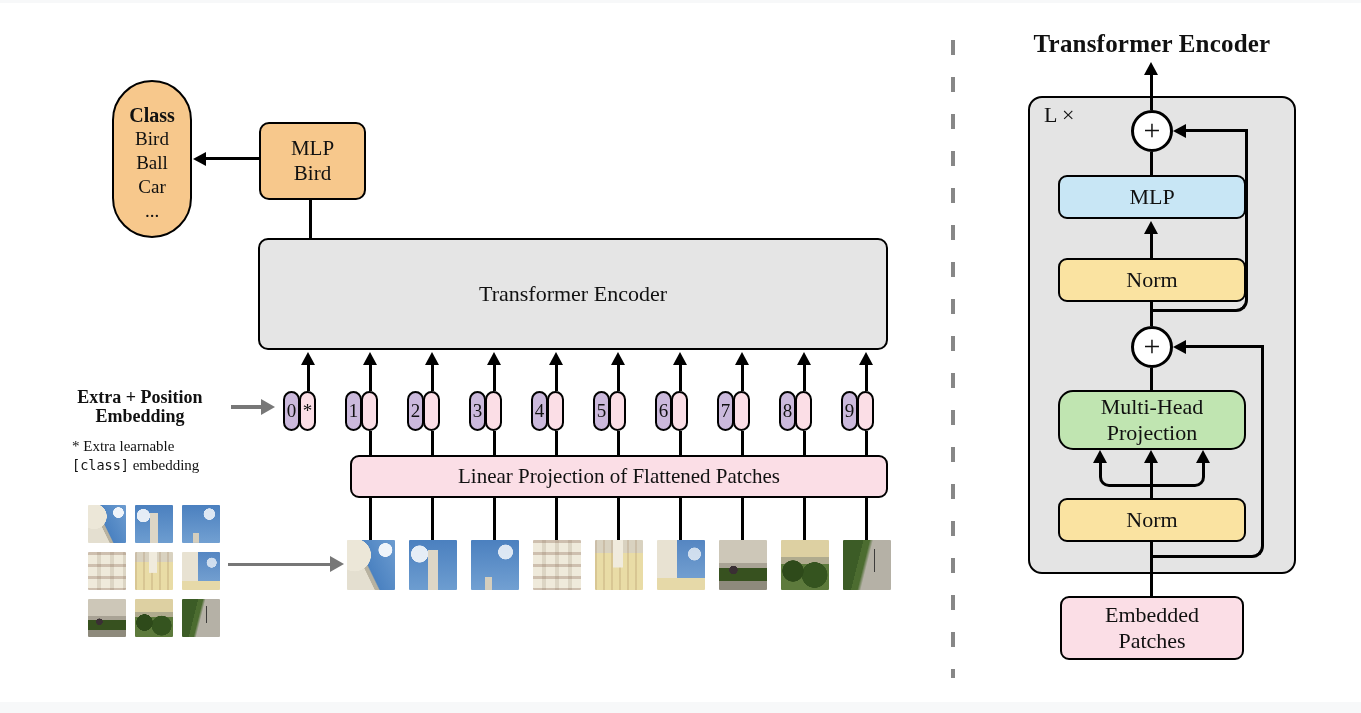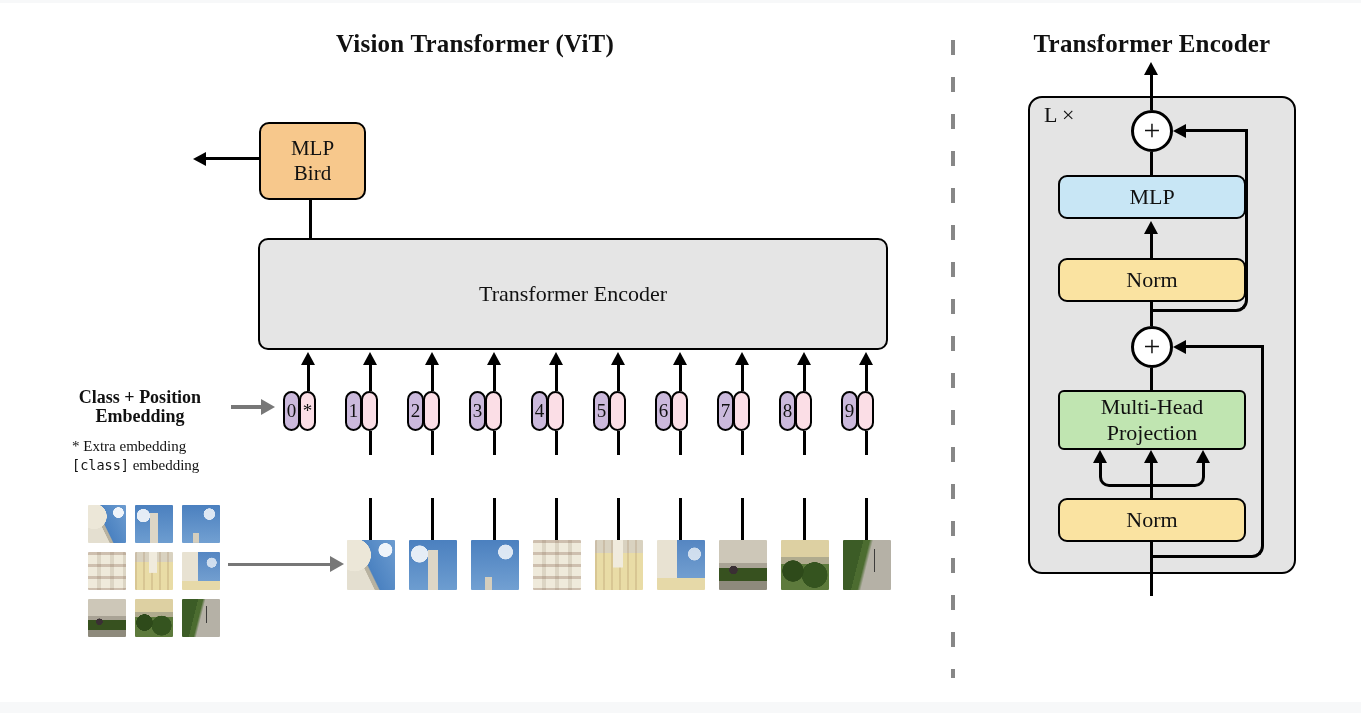--- a/index.html
+++ b/index.html
@@ -111,22 +111,28 @@
   .embed-label{position:absolute;left:55px;top:388px;width:170px;text-align:center;
       font-size:18px;font-weight:bold;line-height:19px;}
 </style>
 </head>
 <body>
 
 <div class="canvas">
   <div class="strip top"></div>
   <div class="strip bottom"></div>
 
-  <div class="fig-title" style="left:275px;top:30px;width:400px;">Vision Transformer (ViT)</div>
-
+
+  <div class="class-oval">
+    <div class="class-heading">Class</div>
+    <div>Bird</div>
+    <div>Ball</div>
+    <div>Car</div>
+    <div>...</div>
+  </div>
 
   <div class="tri tri-left" style="left:193px;top:152px;"></div>
   <div class="hline" style="left:205px;top:157px;width:54px;"></div>
 
   <div class="box orange serif20" style="left:259px;top:122px;width:107px;height:78px;">
     <div>MLP</div>
     <div>Bird</div>
   </div>
   <div class="vline" style="left:309px;top:200px;height:38px;"></div>
 
@@ -200,31 +206,34 @@
       <div class="token-group" style="left: 841px;">
         <div class="tri tri-up" style="left:18px;top:0;"></div>
         <div class="vline" style="left:24px;top:12px;height:27px;"></div>
         <div class="pill purple">9</div>
         <div class="pill pink"></div>
         <div class="vline" style="left:24px;top:79px;height:24px;"></div>
       </div>
     </div>
 
   <div class="embed-label">
-    <div>Class + Position</div>
+    <div>Extra + Position</div>
     <div>Embedding</div>
   </div>
   <div class="hline gline" style="left:231px;top:405px;width:31px;height:4px;"></div>
   <div class="tri tri-right" style="left:261px;top:399px;"></div>
 
   <div class="footnote">
-    <div>* Extra embedding</div>
+    <div>* Extra learnable</div>
     <div><span class="mono">[class]</span><span> embedding</span></div>
   </div>
 
+  <div class="box pinkfill serif20" style="left:350px;top:455px;width:538px;height:43px;border-radius:9px;">
+    <div>Linear Projection of Flattened Patches</div>
+  </div>
 
   <div class="patch-row">
       <div class="patch-group" style="left: 346.5px;">
         <div class="vline" style="left:22px;top:0;height:42px;"></div>
         <div class="patch pt-dome-sky"></div>
       </div>
       <div class="patch-group" style="left: 408.5px;">
         <div class="vline" style="left:22px;top:0;height:42px;"></div>
         <div class="patch pt-tower-sky"></div>
       </div>
@@ -300,30 +309,34 @@
   </div>
 
   <div class="vline" style="left:1150px;top:302px;height:24px;"></div>
 
   <div class="residual" style="left:1152px;top:346px;width:112px;height:212px;"></div>
   <div class="hline" style="left:1186px;top:345px;width:78px;"></div>
   <div class="tri tri-left" style="left:1173px;top:340px;"></div>
   <div class="plus-circle" style="left:1131px;top:326px;">+</div>
 
   <div class="vline" style="left:1150px;top:368px;height:22px;"></div>
-  <div class="box greenfill serif22" style="left:1058px;top:390px;width:188px;height:60px;border-radius:6px;">
+  <div class="box greenfill serif22" style="left:1058px;top:390px;width:188px;height:60px;border-radius:15px;">
     <div>Multi-Head</div>
     <div>Projection</div>
   </div>
 
   <div class="tri tri-up" style="left:1093px;top:450px;"></div>
   <div class="tri tri-up" style="left:1144px;top:450px;"></div>
   <div class="tri tri-up" style="left:1196px;top:450px;"></div>
   <div class="bracket" style="left:1099px;top:462px;width:106px;height:25px;"></div>
   <div class="vline" style="left:1150px;top:462px;height:36px;"></div>
 
   <div class="box yellowfill serif22" style="left:1058px;top:498px;width:188px;height:44px;border-radius:9px;">
     <div>Norm</div>
   </div>
 
   <div class="vline" style="left:1150px;top:542px;height:54px;"></div>
 
+  <div class="box pinkfill serif22" style="left:1060px;top:596px;width:184px;height:64px;border-radius:9px;">
+    <div>Embedded</div>
+    <div>Patches</div>
+  </div>
 </div>
 
 </body></html>

